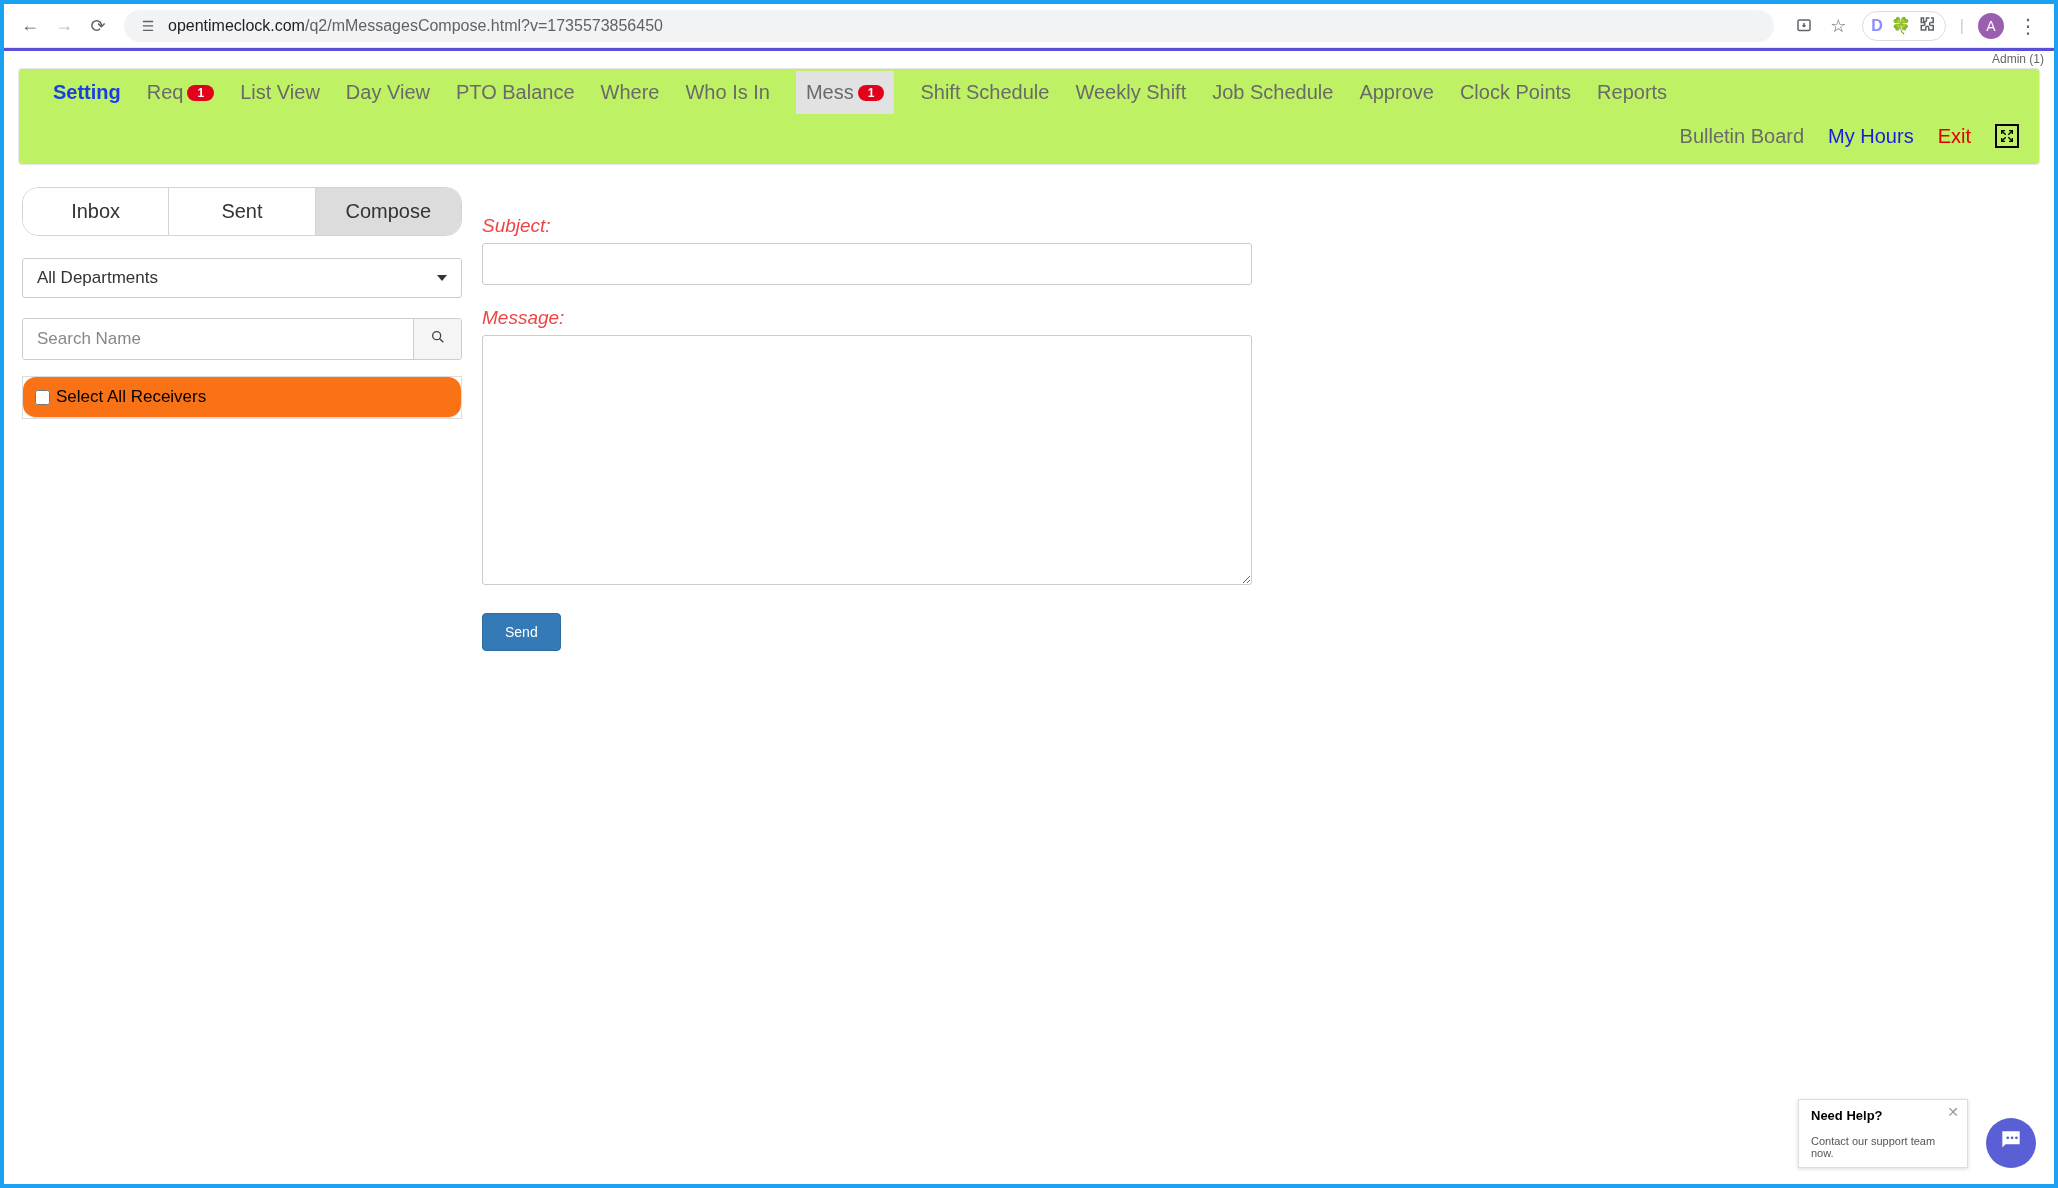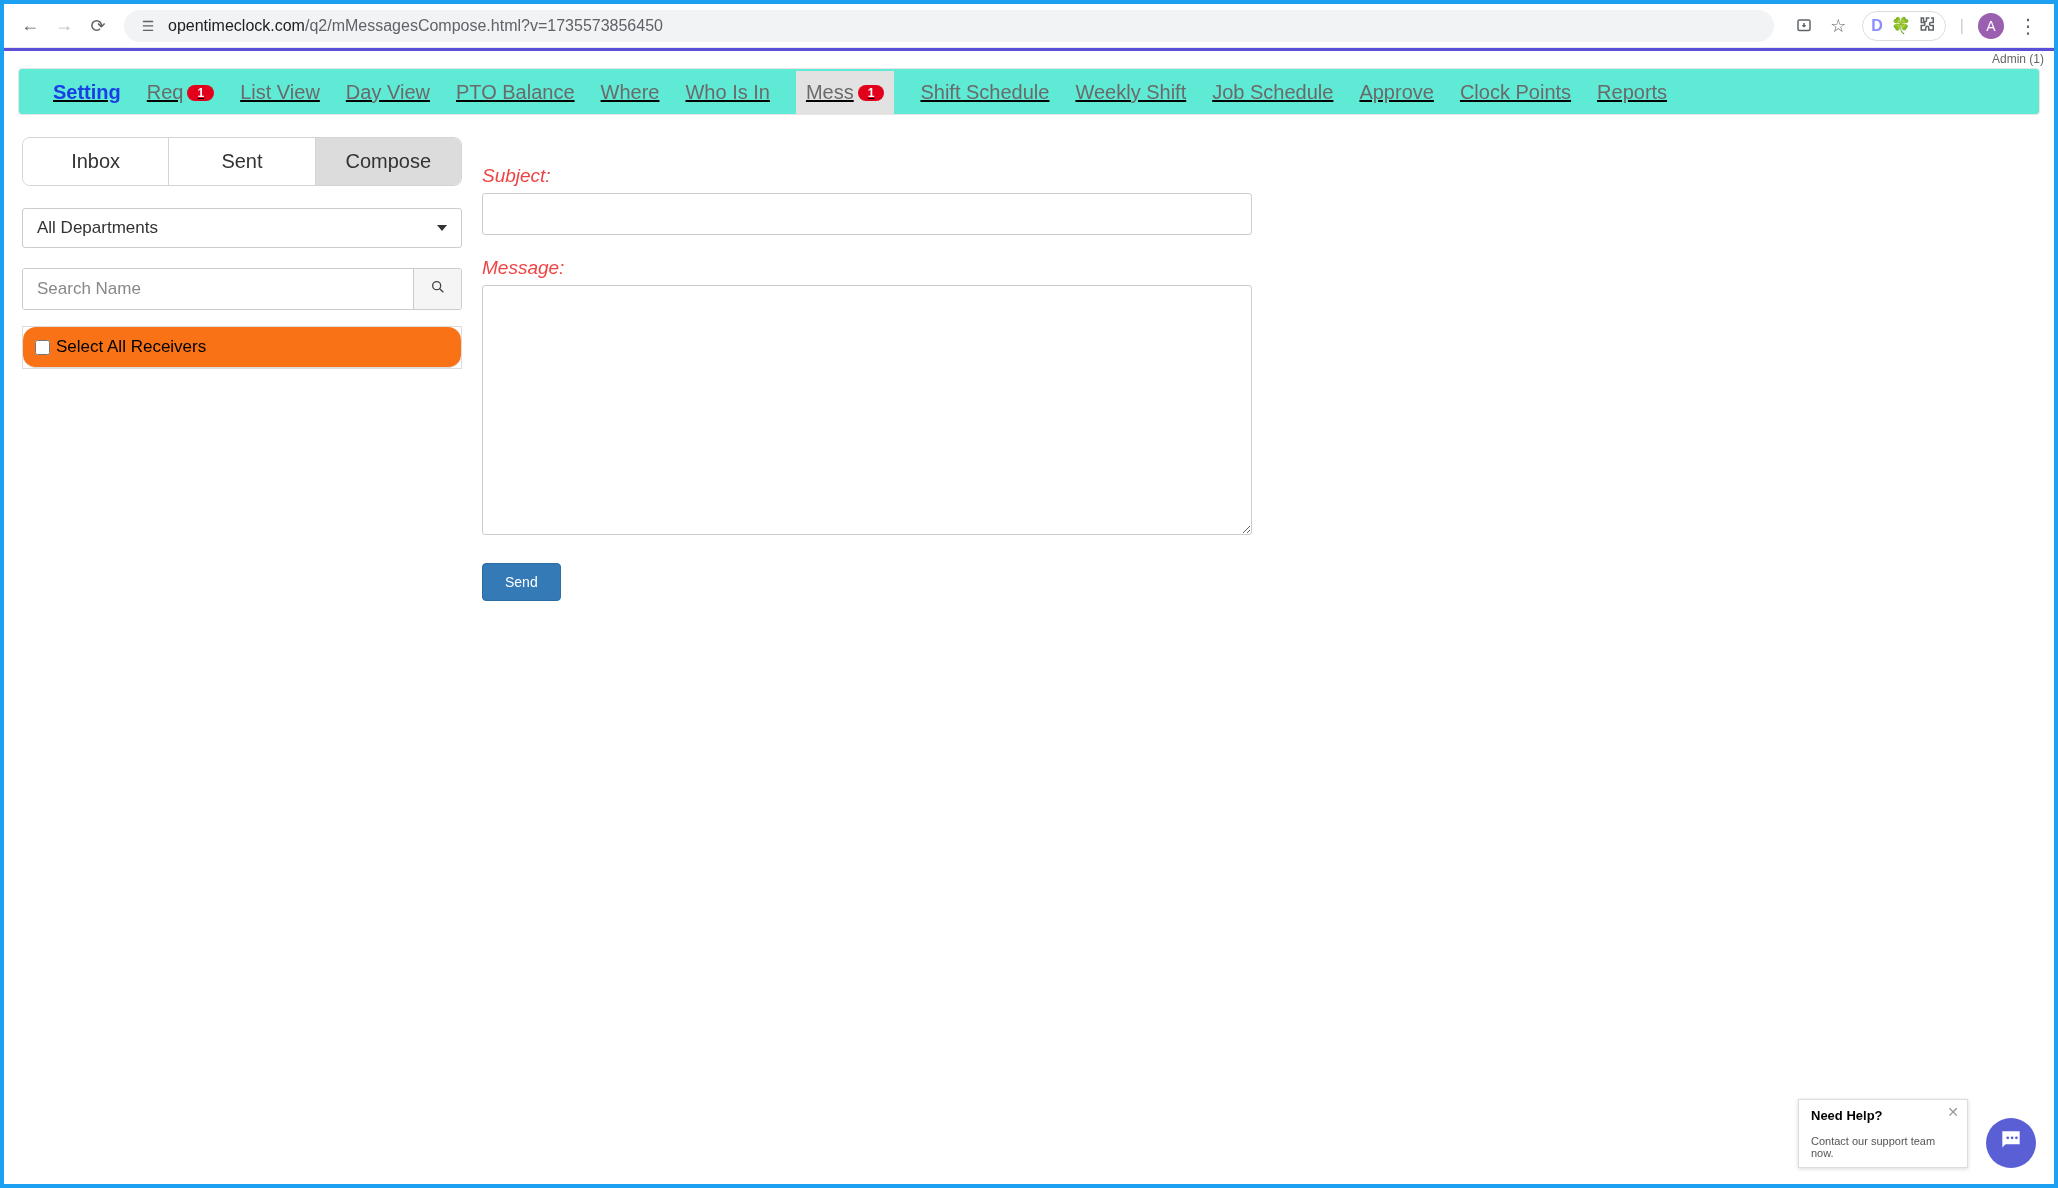--- a/index.html
+++ b/index.html
@@ -62,25 +62,24 @@
   .purple-line { height:3px; background:#5a4fd6; }
 
   
   .admin-row { text-align:right; font-size:12px; color:#666; padding:1px 10px 0 0; background:#fff; }
 
   
   .app-wrap { padding:0 14px; }
 
   
   .topnav {
-    background:#5eead4;
+    background:#bef264;
     border:1px solid #e6e6e6;
     border-radius:4px;
     margin-top:2px;
-    text-decoration:underline;
   }
   .topnav-row1 {
     display:flex;
     align-items:center;
     padding:12px 22px 10px 34px;
     gap:26px;
     flex-wrap:nowrap;
     font-size:20px;
     color:#6a6a6a;
   }
@@ -120,21 +119,21 @@
     padding:22px 4px 0 4px;
     align-items:flex-start;
   }
 
   
   .leftcol { width:440px; }
 
   .tabbar {
     display:flex;
     border:1px solid #d4d4d4;
-    border-radius:8px;
+    border-radius:16px;
     overflow:hidden;
     background:#fff;
   }
   .tabbar .tab {
     flex:1;
     text-align:center;
     padding:12px 0;
     font-size:20px;
     color:#333;
     background:#fff;
@@ -382,20 +381,31 @@
         <span class="item">
           <span>Approve</span>
         </span>
         <span class="item">
           <span>Clock Points</span>
         </span>
         <span class="item">
           <span>Reports</span>
         </span>
       </div>
+    <div class="topnav-row2">
+      <span class="bb">Bulletin Board</span>
+      <span class="myhours">My Hours</span>
+      <span class="exit">Exit</span>
+      <span class="fullscreen-icon">
+        <svg viewBox="0 0 24 24" fill="none" stroke="#000" stroke-width="2">
+          <path d="M4 9V4h5M20 9V4h-5M4 15v5h5M20 15v5h-5"></path>
+          <path d="M4 4l6 6M20 4l-6 6M4 20l6-6M20 20l-6-6"></path>
+        </svg>
+      </span>
+    </div>
   </div>
 
   <div class="content">
     <div class="leftcol">
       <div class="tabbar">
         <div class="tab">Inbox</div>
         <div class="tab">Sent</div>
         <div class="tab active">Compose</div>
       </div>
 

